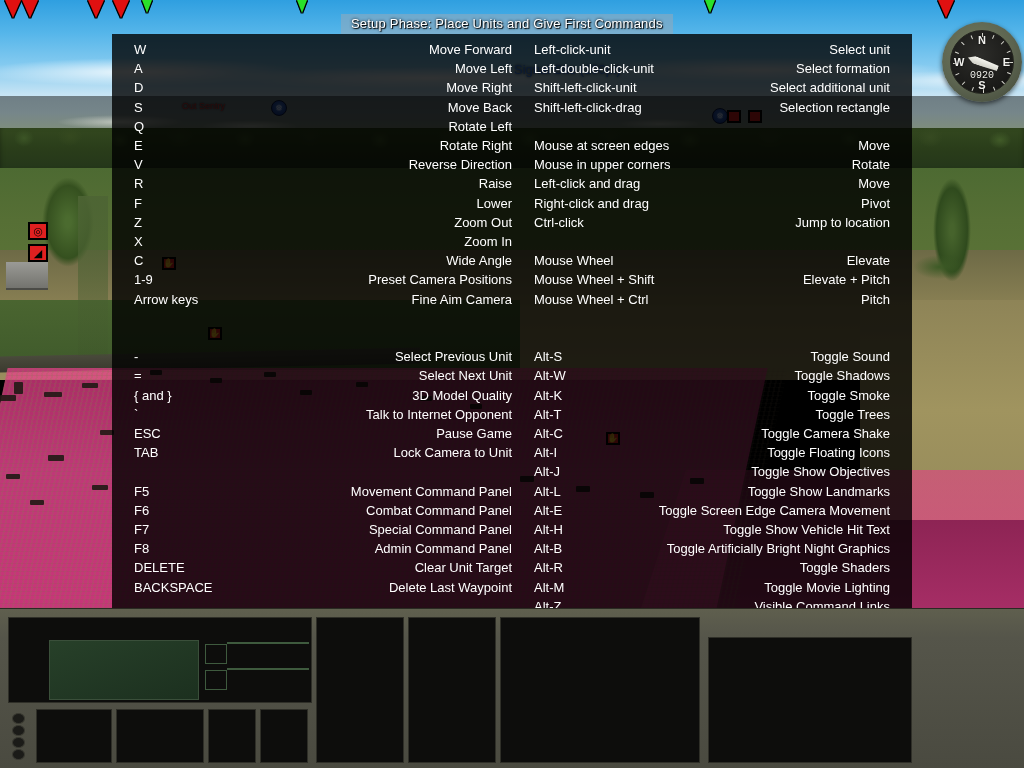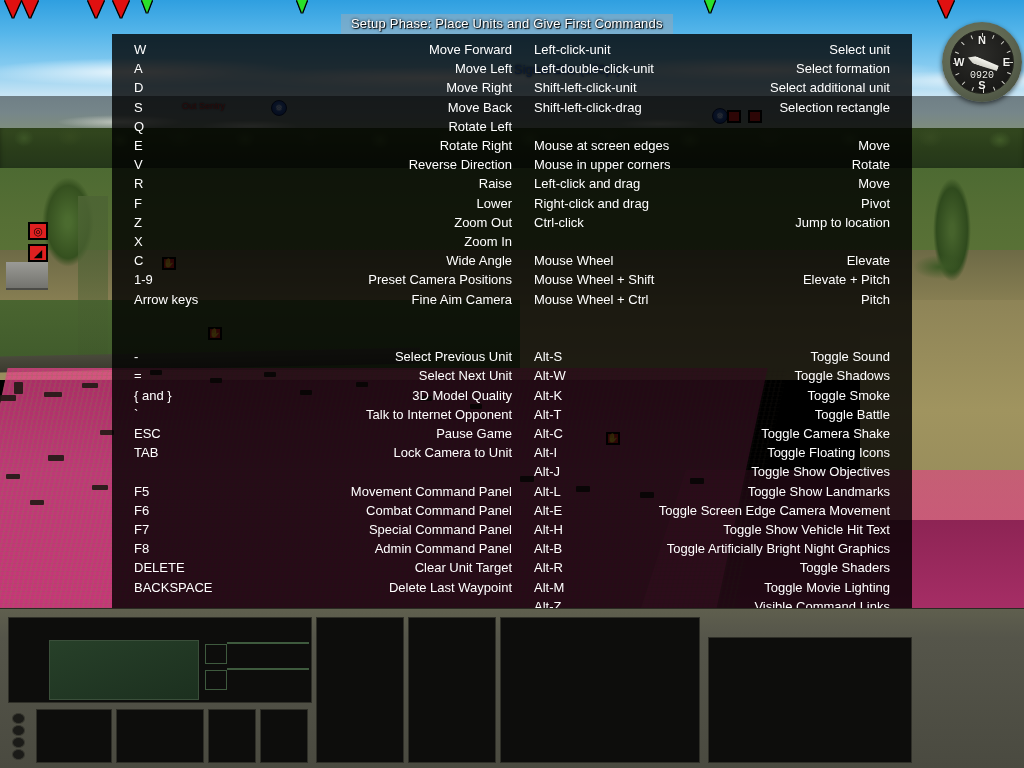--- a/index.html
+++ b/index.html
@@ -516,21 +516,21 @@
           <div class="hk-row">
             <span class="hk-key">Alt-W</span>
             <span class="hk-desc">Toggle Shadows</span>
           </div>
           <div class="hk-row">
             <span class="hk-key">Alt-K</span>
             <span class="hk-desc">Toggle Smoke</span>
           </div>
           <div class="hk-row">
             <span class="hk-key">Alt-T</span>
-            <span class="hk-desc">Toggle Battle</span>
+            <span class="hk-desc">Toggle Trees</span>
           </div>
           <div class="hk-row">
             <span class="hk-key">Alt-C</span>
             <span class="hk-desc">Toggle Camera Shake</span>
           </div>
           <div class="hk-row">
             <span class="hk-key">Alt-I</span>
             <span class="hk-desc">Toggle Floating Icons</span>
           </div>
           <div class="hk-row">

